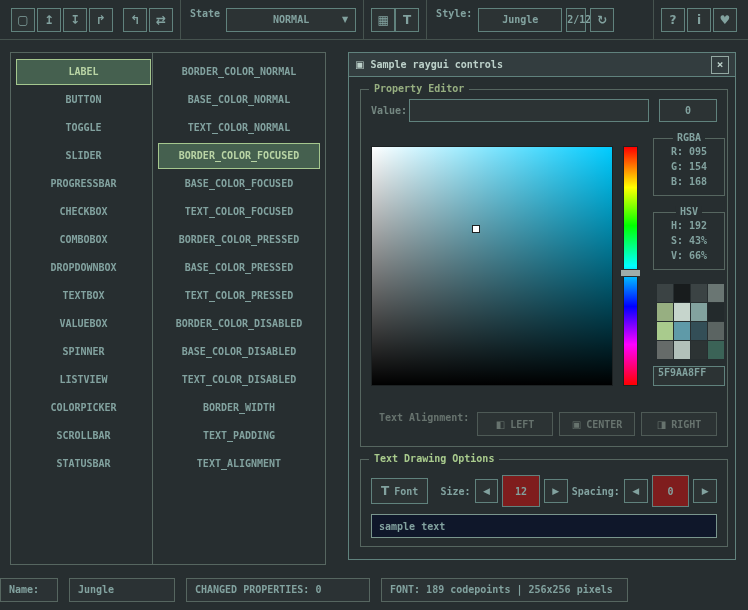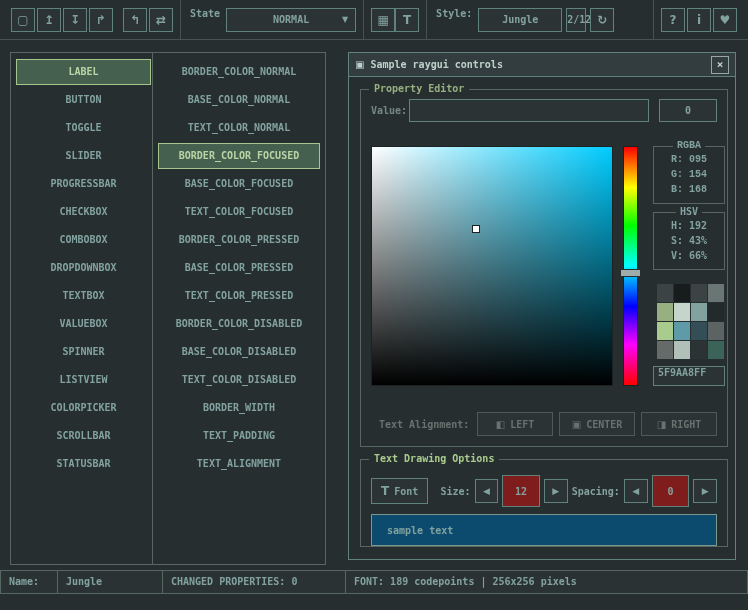--- a/index.html
+++ b/index.html
@@ -72,54 +72,54 @@
                background:#fff; border:1px solid #1c2122; }
   .hue-bar { position:absolute; left:262px; top:56px; width:15px; height:240px; cursor:pointer;
              border:1px solid #1c2122;
              background:linear-gradient(to bottom,#ff0000 0%,#ffff00 17%,#00ff00 33%,#00ffff 50%,#0000ff 67%,#ff00ff 83%,#ff0000 100%); }
   .hue-handle { position:absolute; left:-4px; right:-4px; height:8px; top:calc(53% - 4px);
                 background:#9fadaa; border:1px solid #272e30; }
 
   .mini-box { position:absolute; left:292px; width:72px; border:1px solid #566660; padding-top:5px; }
   .mini-box .mini-title { position:absolute; top:-7px; left:50%; transform:translateX(-50%);
                           background:#272e30; padding:0 4px; color:#82a29f; }
-  .mini-box.rgba { top:56px; height:58px;font-family:Liberation Mono, monospace; }
+  .mini-box.rgba { top:48px; height:58px; }
   .mini-box.hsv  { top:122px; height:58px; }
   .mini-row { text-align:center; line-height:15px; white-space:nowrap; }
 
   .palette { position:absolute; left:296px; top:194px; display:grid;
              grid-template-columns:repeat(4,16px); grid-auto-rows:18px; gap:1px; }
   .swatch { width:16px; height:18px; cursor:pointer; }
 
   .hex-box { position:absolute; left:292px; top:276px; width:72px; height:20px;
              border:1px solid #60827d; background:#2c3334; display:flex; padding:0 4px; }
 
   .align-row { position:absolute; left:10px; right:10px; top:322px; height:24px;
-               display:flex; align-items:center; }
+               display:flex; align-items:flex-start; }
   .align-label { color:#67736e; padding-left:8px; }
   .align-row .sp { flex:1; }
   .align-btn { width:76px; height:24px; margin-left:6px; display:flex; align-items:center; justify-content:center;
                gap:5px; border:1px solid #4e5a56; background:#2c3334; color:#67736e; padding:0; }
   .align-icon { font-family:"DejaVu Sans", sans-serif; font-size:10px; color:#67736e; }
 
   .font-row { position:absolute; left:10px; right:10px; top:18px; height:26px;
               display:flex; align-items:center; gap:4px; }
   .font-btn { width:58px; height:26px; display:flex; align-items:center; justify-content:center; gap:5px; padding:0; }
   .t-icon { font-family:"DejaVu Sans", sans-serif; font-size:12px; }
   .lbl-size { margin-left:8px; }
   .lbl-spacing { margin-left:auto; }
   .spin-btn { width:24px; height:24px; display:flex; align-items:center; justify-content:center;
               font-family:"DejaVu Sans", sans-serif; font-size:9px; padding:0; }
   .spin-val { width:38px; height:32px; border:1px solid #60827d; background:#7f1d1d;
               display:flex; align-items:center; justify-content:center; }
-  .sample-input { position:absolute; left:10px; right:10px; top:54px; height:32px;
-                  background:#0c4a6e; border:1px solid #7a968d; color:#82a29f; font:inherit; padding:0 15px; }
+  .sample-input { position:absolute; left:10px; right:10px; top:54px; height:24px;
+                  background:#0f172a; border:1px solid #7a968d; color:#82a29f; font:inherit; padding:0 7px; }
 
   
-  .statusbar { position:absolute; left:0; bottom:16px; width:748px; height:24px; display:flex; }
+  .statusbar { position:absolute; left:0; bottom:8px; width:628px; height:24px; display:flex;gap:12px; }
   .sb-cell { border:1px solid #566660; background:#2b3234; height:24px; line-height:22px;
              padding:0 8px; white-space:nowrap; overflow:hidden; }
   .sb-cell + .sb-cell { margin-left:-1px; }
   .sb-name { width:58px; }
   .sb-name-val { width:106px; }
   .sb-changed { width:184px; }
   .sb-font { flex:1; }
 </style>
 </head>
 <body>

